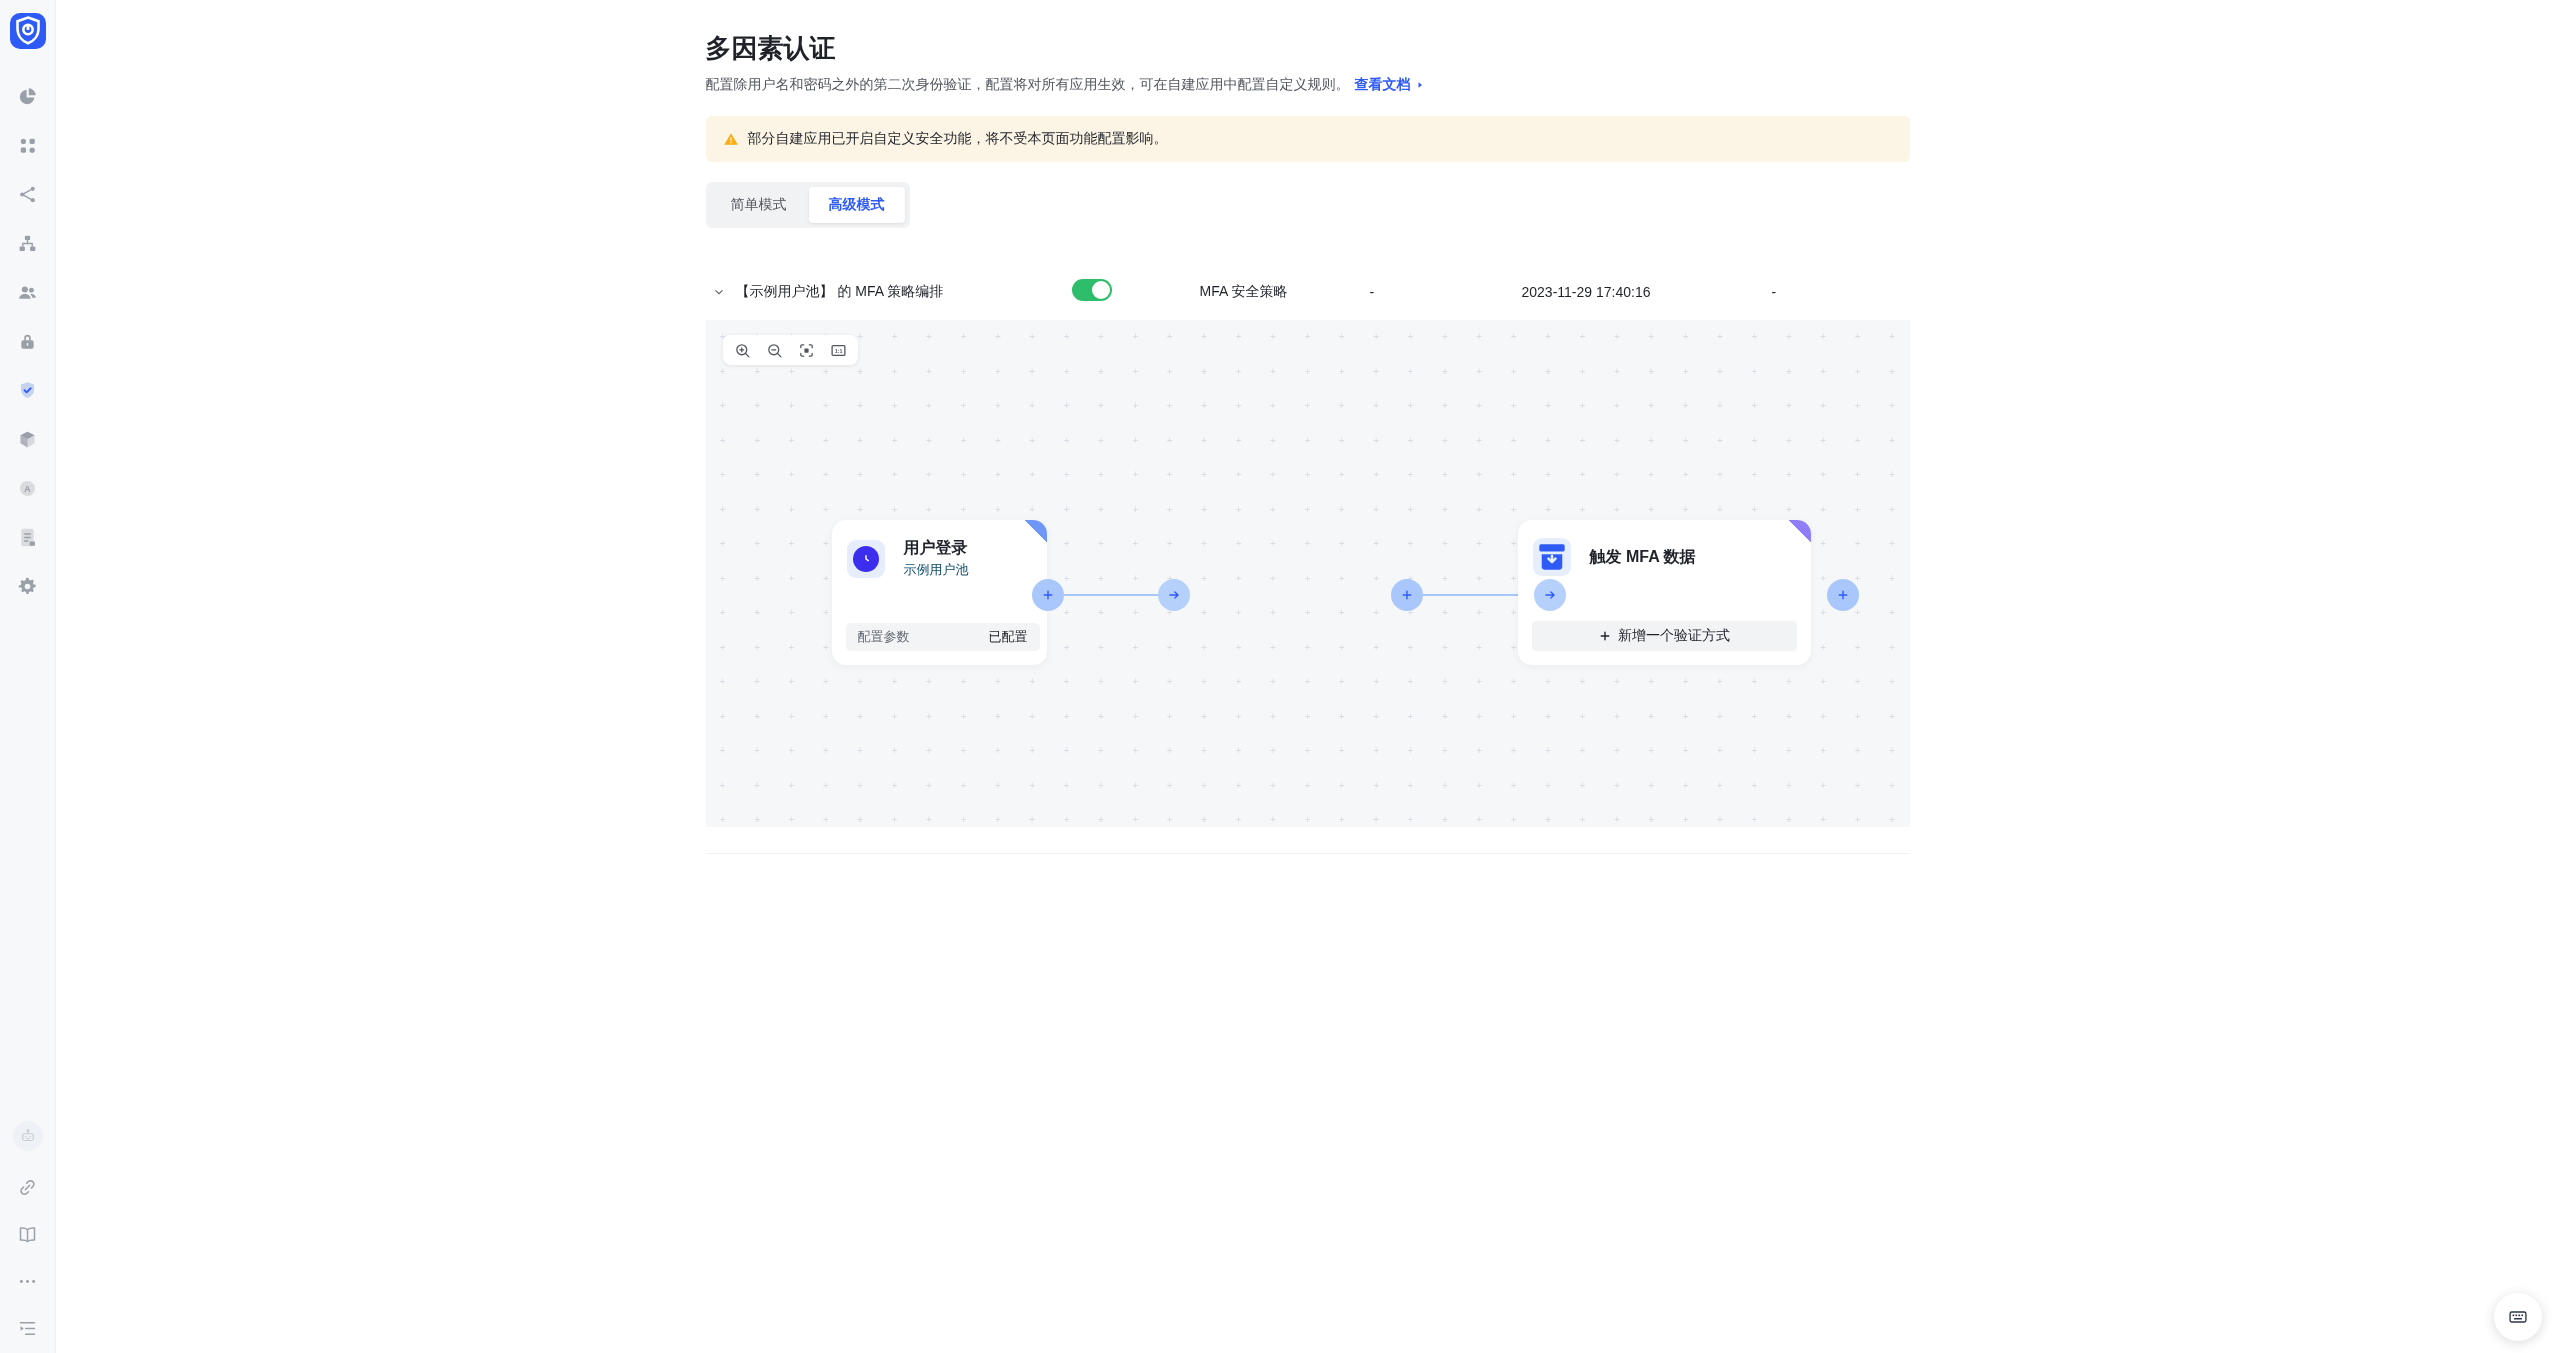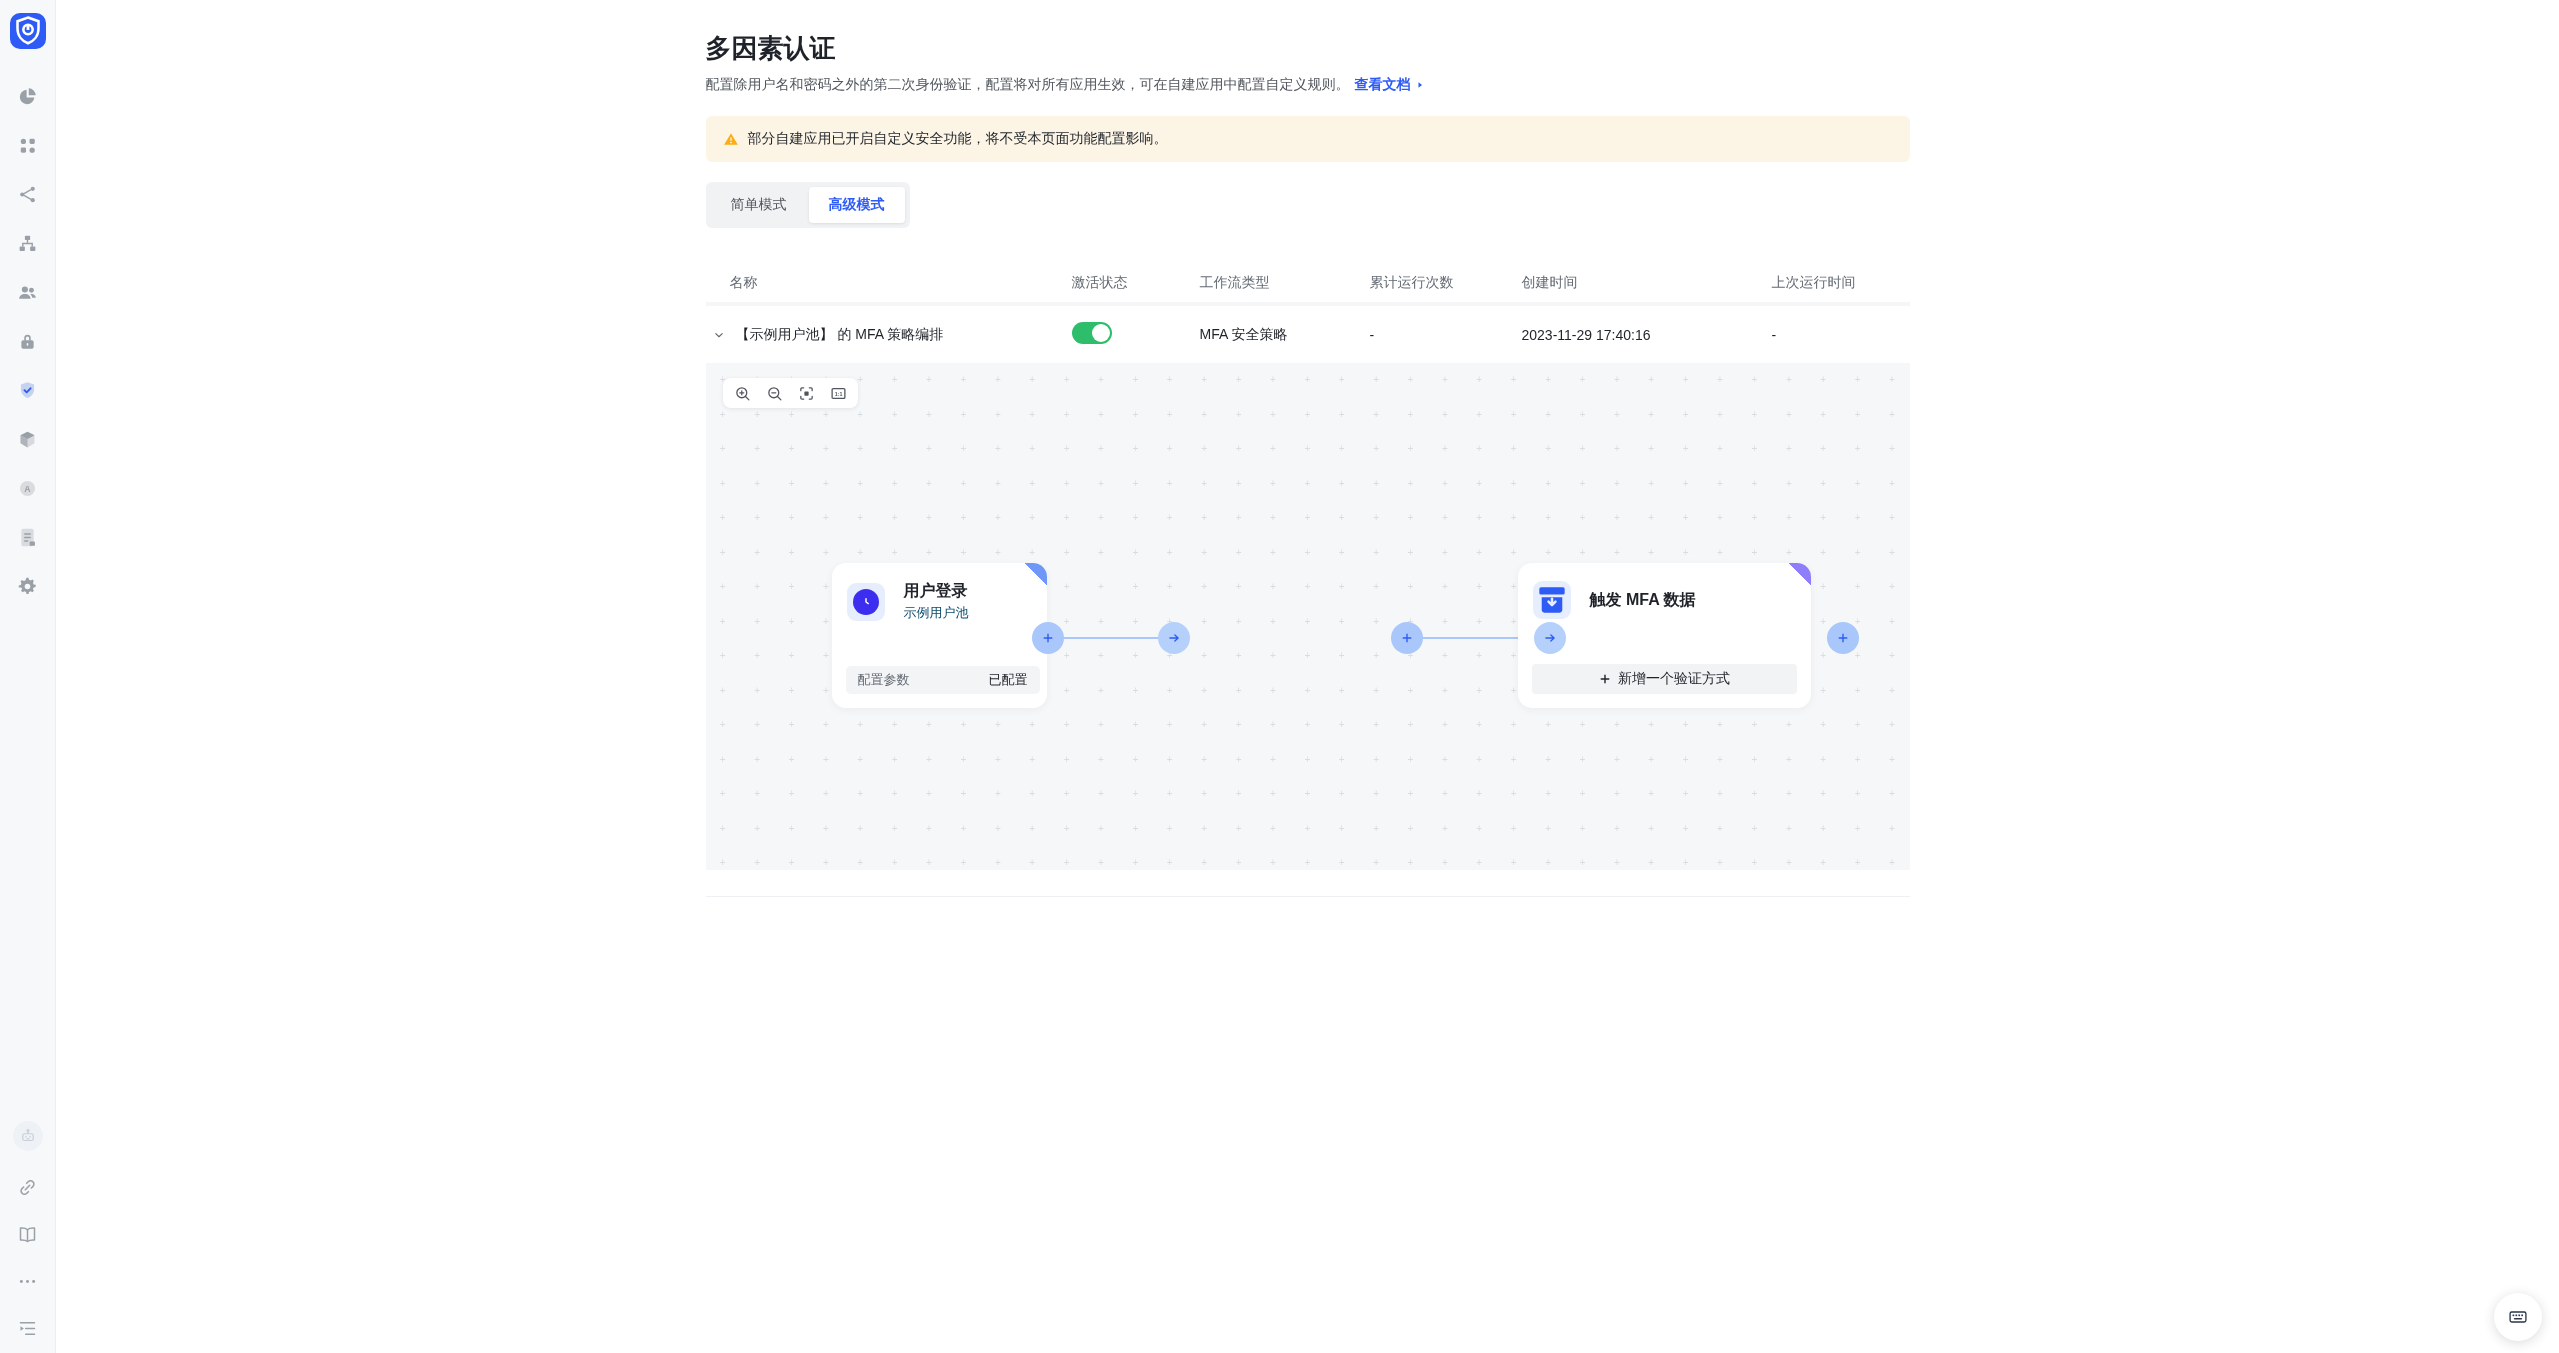--- a/index.html
+++ b/index.html
@@ -276,28 +276,20 @@
           </span>
         <span>部分自建应用已开启自定义安全功能，将不受本页面功能配置影响。</span>
       </div>
 
       <div class="tabs" id="tabs">
           <div class="tab">简单模式</div>
           <div class="tab active">高级模式</div>
         </div>
 
       <div class="table">
-        <div class="thead" id="thead">
-            <div class="th c0">名称</div>
-            <div class="th c1">激活状态</div>
-            <div class="th c2">工作流类型</div>
-            <div class="th c3">累计运行次数</div>
-            <div class="th c4">创建时间</div>
-            <div class="th c5">上次运行时间</div>
-          </div>
 
         <div class="trow">
           <div class="td c0">
             <span class="icon i14 chev">
                 <svg viewBox="0 0 24 24" fill="none" stroke="currentColor" stroke-width="2" stroke-linecap="round" stroke-linejoin="round">
                   <path d="M6.5 9.5L12 15l5.5-5.5"></path>
                 </svg>
               </span>
             <span>【示例用户池】 的 MFA 策略编排</span>
           </div>

